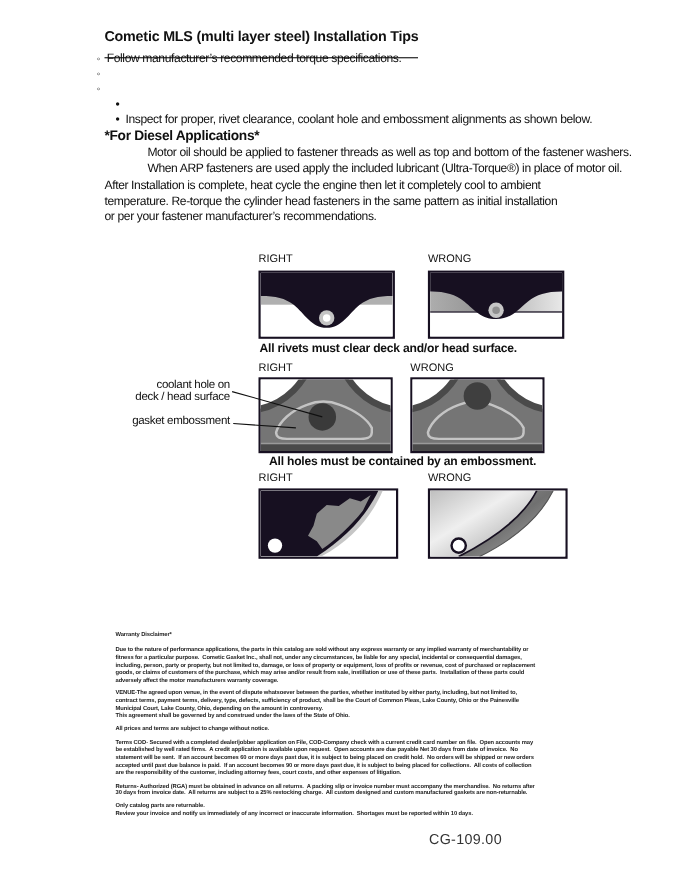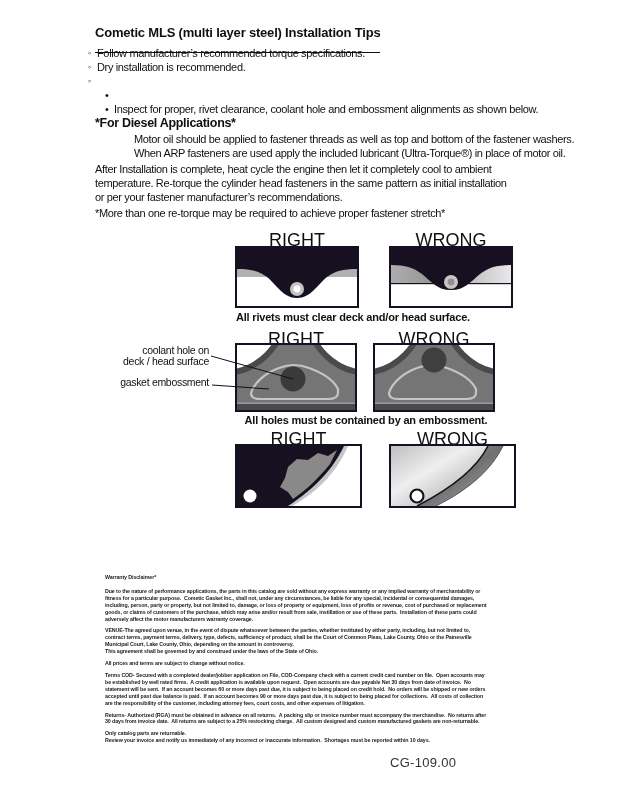--- a/index.html
+++ b/index.html
@@ -16,21 +16,21 @@
   .bullets { position:absolute; left:88px; top:46px; font-size:11px; letter-spacing:-0.35px; }
   .b-row { display:flex; line-height:14px; }
   .b-row .mark { width:9px; flex:none; font-size:9px; line-height:14px; }
   .b-row.sub { margin-left:17px; }
   .b-row.sub .mark { font-size:11px; }
 
   .h2 { position:absolute; left:95px; top:116px; font-size:12.5px; font-weight:bold; letter-spacing:-0.3px; }
   .para { position:absolute; left:95px; font-size:11px; line-height:14px; letter-spacing:-0.35px; white-space:pre; }
   .p1 { top:132px;margin-left:39px; } .p2 { top:162px; } .p3 { top:206px; }
 
-  .dg-label { position:absolute; font-size:18px; text-align:center; color:#101010;text-decoration:underline; }
+  .dg-label { position:absolute; font-size:10px; text-align:left; color:#101010; }
   .dbox { position:absolute; border:2px solid #171021; box-sizing:border-box; background:#fff; }
   .dbox svg { display:block; width:100%; height:100%; }
   .caption { position:absolute; font-size:11px; font-weight:bold; letter-spacing:-0.2px; line-height:13px; white-space:pre;text-align:center; }
   .cap-center { text-align:center; }
 
   .side-label { position:absolute; left:105px; width:104px; text-align:right;
     font-size:10.5px; line-height:10.5px; letter-spacing:-0.3px; white-space:pre; }
   .leader { position:absolute; left:205px; top:352px; width:95px; height:42px; z-index:5; pointer-events:none; }
 
   .legal { position:absolute; left:105px; top:574px; width:440px;
@@ -48,41 +48,39 @@
 
   <div class="title">Cometic MLS (multi layer steel) Installation Tips</div>
 
   <div class="bullets">
     <div class="b-row">
       <span class="mark">◦</span>
       <span>Follow manufacturer’s recommended torque specifications.</span>
     </div>
     <div class="b-row">
       <span class="mark">◦</span>
-      <span>Dry installation is recommended.</span>
     </div>
     <div class="b-row">
       <span class="mark">◦</span>
     </div>
     <div class="b-row sub">
       <span class="mark">•</span>
     </div>
     <div class="b-row sub">
       <span class="mark">•</span>
       <span>Inspect for proper, rivet clearance, coolant hole and embossment alignments as shown below.</span>
     </div>
   </div>
 
   <div class="h2">*For Diesel Applications*</div>
   <div class="para p1">Motor oil should be applied to fastener threads as well as top and bottom of the fastener washers.
 When ARP fasteners are used apply the included lubricant (Ultra-Torque®) in place of motor oil.</div>
   <div class="para p2">After Installation is complete, heat cycle the engine then let it completely cool to ambient
 temperature. Re-torque the cylinder head fasteners in the same pattern as initial installation
 or per your fastener manufacturer’s recommendations.</div>
-  <div class="para p3">*More than one re-torque may be required to achieve proper fastener stretch*</div>
 
   <div class="dg-label" style="left:235px; top:230px; width:124px;">RIGHT</div>
   <div class="dg-label" style="left:389px; top:230px; width:124px;">WRONG</div>
 
   <div class="dbox" style="left:235px; top:246px; width:124px; height:62px;">
     <svg viewBox="0 0 120 58" preserveAspectRatio="none">
       <rect width="120" height="58" fill="#ffffff"></rect>
       <rect y="21" width="120" height="8" fill="#b0b0b0"></rect>
       <path d="M0,0 H120 V21 C106,21 98,23 90,29 C80,37 74,50 60,50 C46,50 40,37 30,29 C22,23 14,21 0,21 Z" fill="#171021"></path>
       <circle cx="60" cy="41" r="7" fill="#c4c4c4"></circle>

